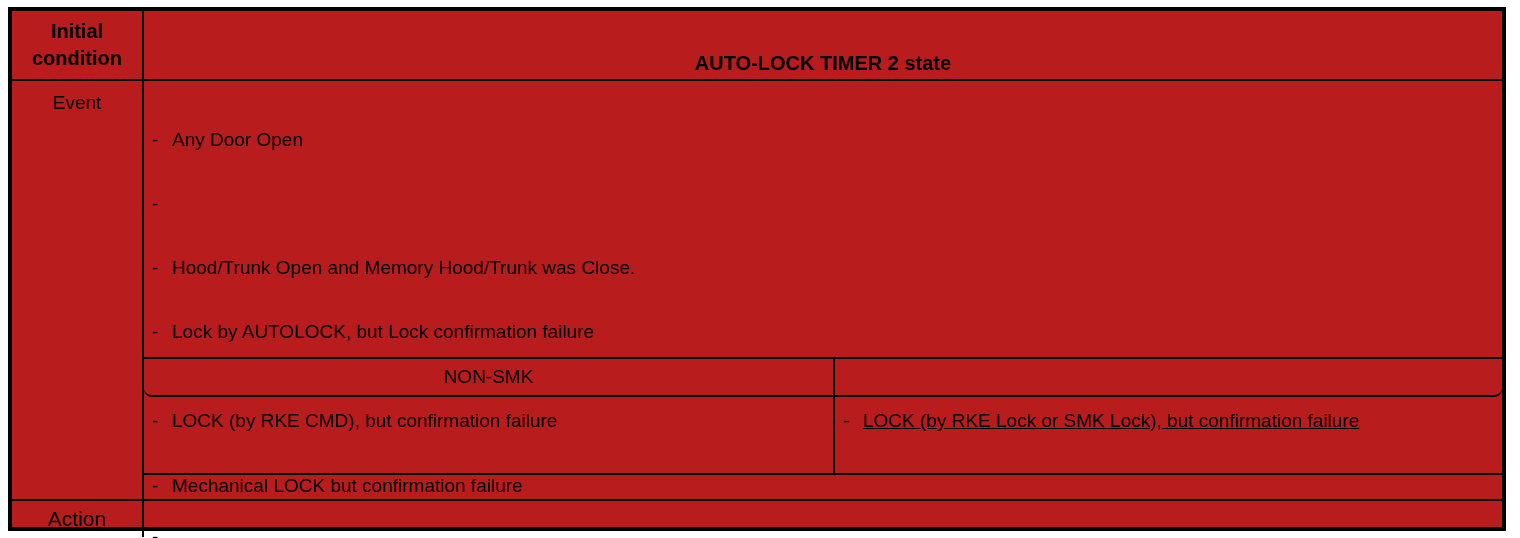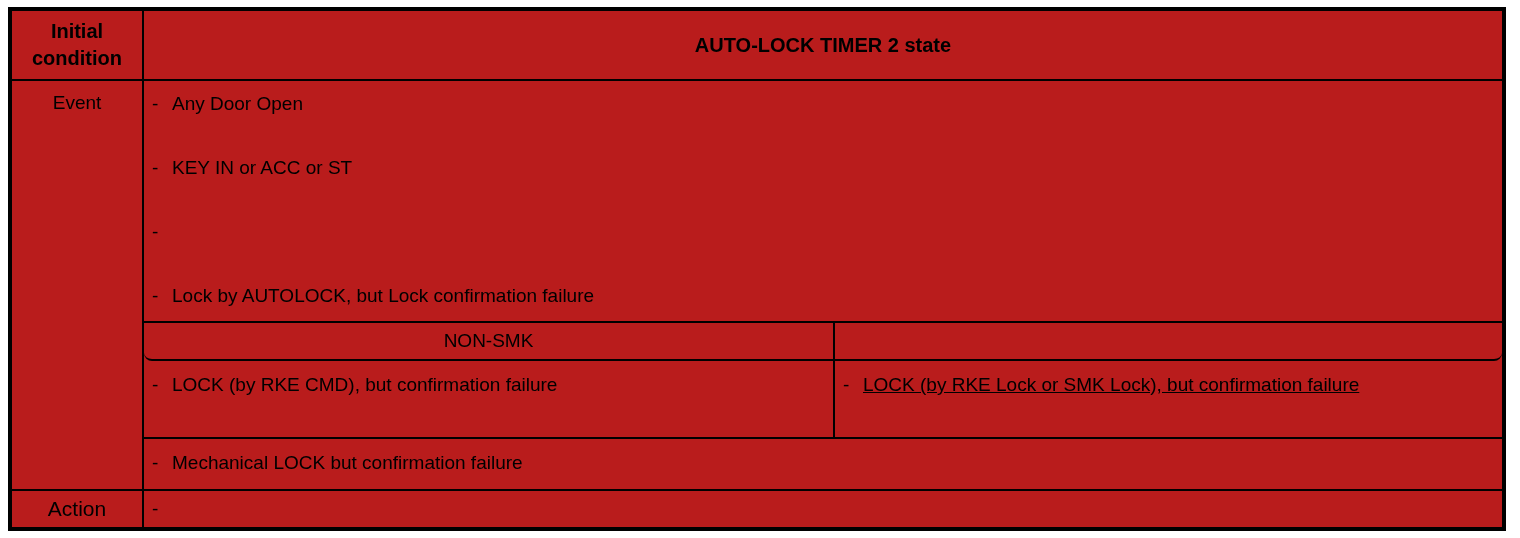--- a/index.html
+++ b/index.html
@@ -23,21 +23,21 @@
 
   .row { display: flex; flex-direction: row; width: 100%; }
 
   .left-col {
     width: 132px;
     flex: 0 0 132px;
     border-right: 2px solid #000;
     display: flex;
     justify-content: center;
   }
-  .right-col { flex: 1 1 auto; min-width: 0; display: flex; flex-direction: column; }
+  .right-col { flex: 1 1 auto; min-width: 0; display: flex; flex-direction: column; margin-top: 36px; }
 
   
   .header-row { height: 70px; flex: 0 0 70px; border-bottom: 2px solid #000; }
   .header-row .left-col {
     align-items: center;
     text-align: center;
     font-weight: bold;
     font-size: 20px;
     line-height: 27px;
     padding: 2px 6px;
@@ -145,24 +145,24 @@
       </div>
       <div class="right-col">
 
         <div class="bullets">
           <div class="bullet-line">
             <span class="dash">-</span>
             <span>Any Door Open</span>
           </div>
           <div class="bullet-line">
             <span class="dash">-</span>
-            <span>KEY IN or ACC or ST</span>
-          </div>
-          <div class="bullet-line">
-            <span class="dash">-</span>
+          </div>
+          <div class="bullet-line">
+            <span class="dash">-</span>
+            <span>Hood/Trunk Open and Memory Hood/Trunk was Close.</span>
           </div>
           <div class="bullet-line">
             <span class="dash">-</span>
             <span>Lock by AUTOLOCK, but Lock confirmation failure</span>
           </div>
         </div>
 
         <div class="nested-table">
           <div class="nrow nhead">
             <div class="ncell ncell-left">

